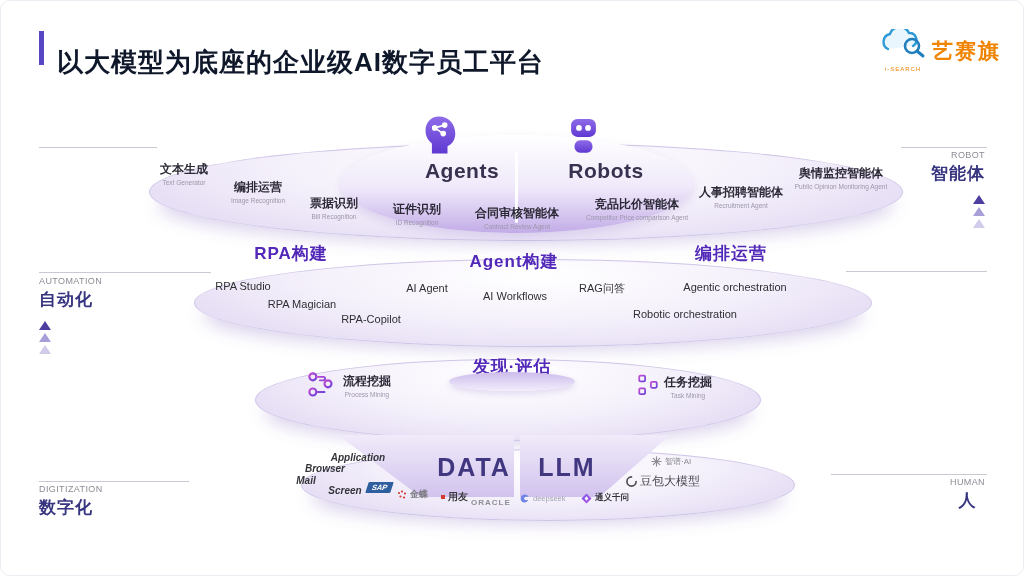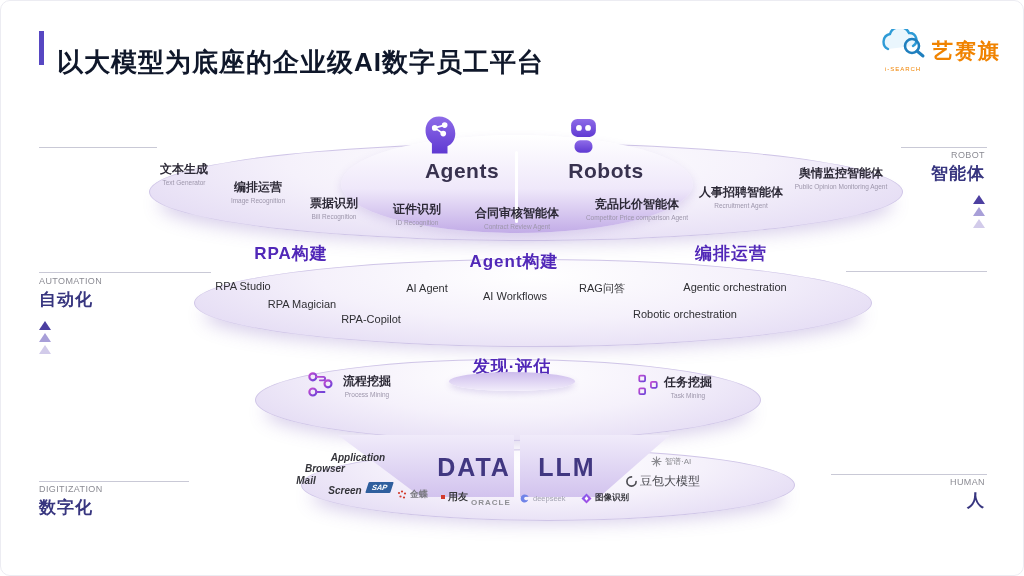--- a/index.html
+++ b/index.html
@@ -99,21 +99,21 @@
 
   <div class="abs" style="right:38px;top:149px;text-align:right">
     <div class="side-en">ROBOT</div>
     <div class="side-zh">智能体</div>
     <div class="tris right">
         <span class="tri t1"></span>
         <span class="tri t2"></span>
         <span class="tri t3"></span>
       </div>
   </div>
-  <div class="abs" style="right:38px;top:476px;text-align:right">
+  <div class="abs" style="right:38px;top:476px;text-align:center">
     <div class="side-en">HUMAN</div>
     <div class="side-zh">人</div>
   </div>
 
   <div class="disc" style="left:148px;top:142px;width:752px;height:96px"></div>
   <div class="stage1"></div>
   <div class="abs stage1-divider"></div>
 
   <div class="disc" style="left:193px;top:258px;width:676px;height:86px"></div>
   <div class="disc" style="left:254px;top:358px;width:504px;height:80px"></div>
@@ -273,21 +273,21 @@
     <svg class="mini-icon" width="11" height="11" viewBox="0 0 12 12">
       <defs>
           <linearGradient id="g5" x1="0" y1="0" x2="1" y2="1">
             <stop offset="0" stop-color="#7a5cf0"></stop>
             <stop offset="1" stop-color="#b04de0"></stop>
           </linearGradient>
         </defs>
       <path d="M6 0.5 L11.5 6 L6 11.5 L0.5 6 Z" fill="url(#g5)"></path>
         <path d="M4 6 L6 3.5 L8 6 L6 8.5 Z" fill="#fff"></path>
     </svg>
-    <span class="qwen-text">图像识别</span>
+    <span class="qwen-text">通义千问</span>
   </div>
   <div class="vrow" style="left:625px;top:472px">
     <svg class="mini-icon" width="11" height="11" viewBox="0 0 12 12">
       <path d="M6 1 A5 5 0 1 0 11 6" fill="none" stroke="#4a4a50" stroke-width="1.8" stroke-linecap="round"></path>
     </svg>
     <span class="doubao-text">豆包大模型</span>
   </div>
   <div class="vrow" style="left:650px;top:455px">
     <svg class="mini-icon" width="11" height="11" viewBox="0 0 12 12">
       <g stroke="#8c8c92" stroke-width="1.2" stroke-linecap="round">

